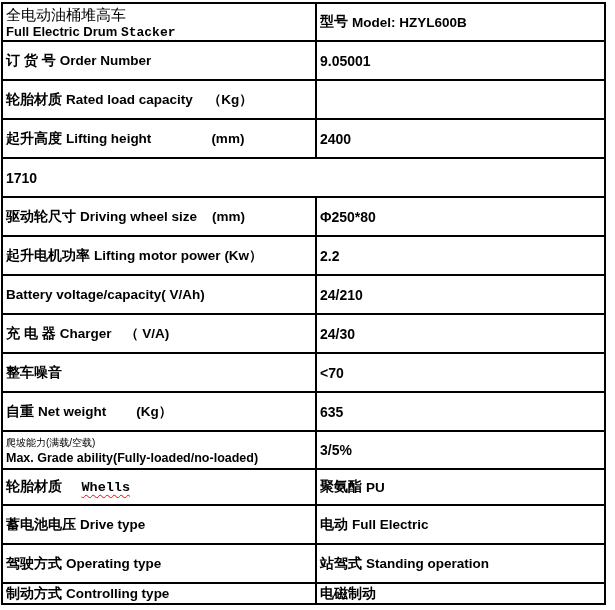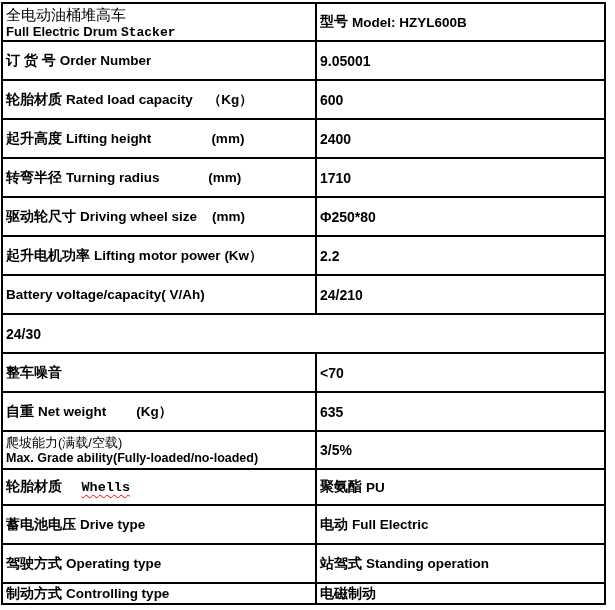--- a/index.html
+++ b/index.html
@@ -77,21 +77,21 @@
     line-height: 19px;
     white-space: pre;
   }
   .header-title-en {
     font-size: 13px;
     font-weight: bold;
     line-height: 15px;
     white-space: pre;
   }
   .grade-line-zh {
-    font-size: 13px;
+    font-size: 10px;
     line-height: 17px;
     white-space: pre;
   }
   .grade-line-en {
     font-size: 12.5px;
     font-weight: bold;
     line-height: 15px;
     white-space: pre;
   }
   .squiggle {
@@ -125,38 +125,32 @@
       </div>
       <div class="td value">
         <span class="zh">9.05001</span><span class="en"></span>
       </div>
     </div>
 
     <div class="tr h35">
       <div class="td label">
         <span class="zh">轮胎材质 </span><span class="en">Rated load capacity    （Kg）</span>
       </div>
-      <div class="td value">
-        <span class="zh">600</span><span class="en"></span>
-      </div>
     </div>
 
     <div class="tr h35">
       <div class="td label">
         <span class="zh">起升高度 </span><span class="en">Lifting height                (mm)</span>
       </div>
       <div class="td value">
         <span class="zh">2400</span><span class="en"></span>
       </div>
     </div>
 
     <div class="tr h35">
-      <div class="td label">
-        <span class="zh">转弯半径 </span><span class="en">Turning radius             (mm)</span>
-      </div>
       <div class="td value">
         <span class="zh">1710</span><span class="en"></span>
       </div>
     </div>
 
     <div class="tr h35">
       <div class="td label">
         <span class="zh">驱动轮尺寸 </span><span class="en">Driving wheel size    (mm)</span>
       </div>
       <div class="td value">
@@ -177,20 +171,23 @@
     <div class="tr h35">
       <div class="td label">
         <span class="en">Battery voltage/capacity( V/Ah)</span>
       </div>
       <div class="td value">
         <span class="zh">24/210</span><span class="en"></span>
       </div>
     </div>
 
     <div class="tr h35">
+      <div class="td label">
+        <span class="zh">充 电 器 </span><span class="en">Charger　（ V/A)</span>
+      </div>
       <div class="td value">
         <span class="zh">24/30</span><span class="en"></span>
       </div>
     </div>
 
     <div class="tr h35">
       <div class="td label">
         <span class="zh">整车噪音 </span>
       </div>
       <div class="td value">

